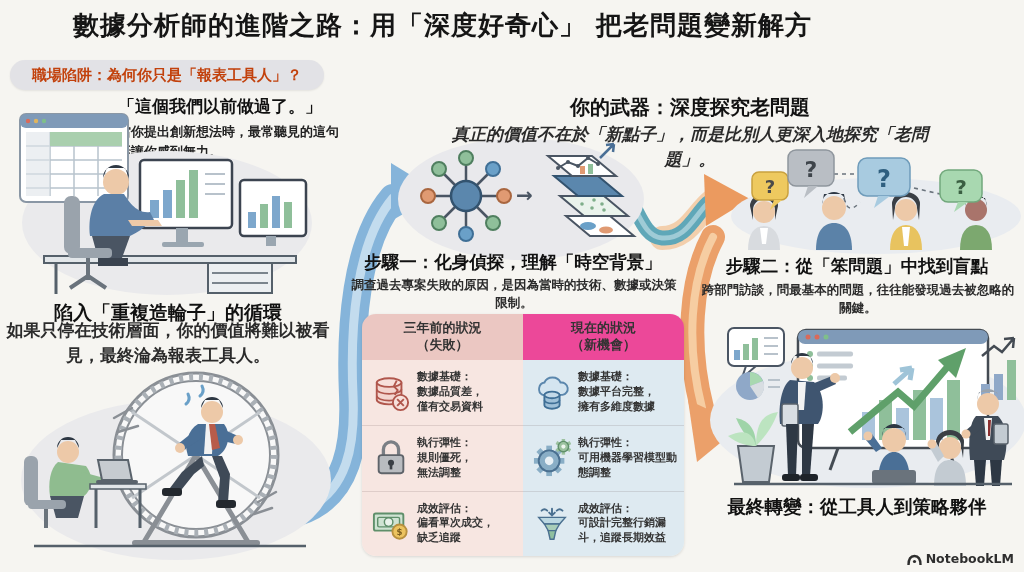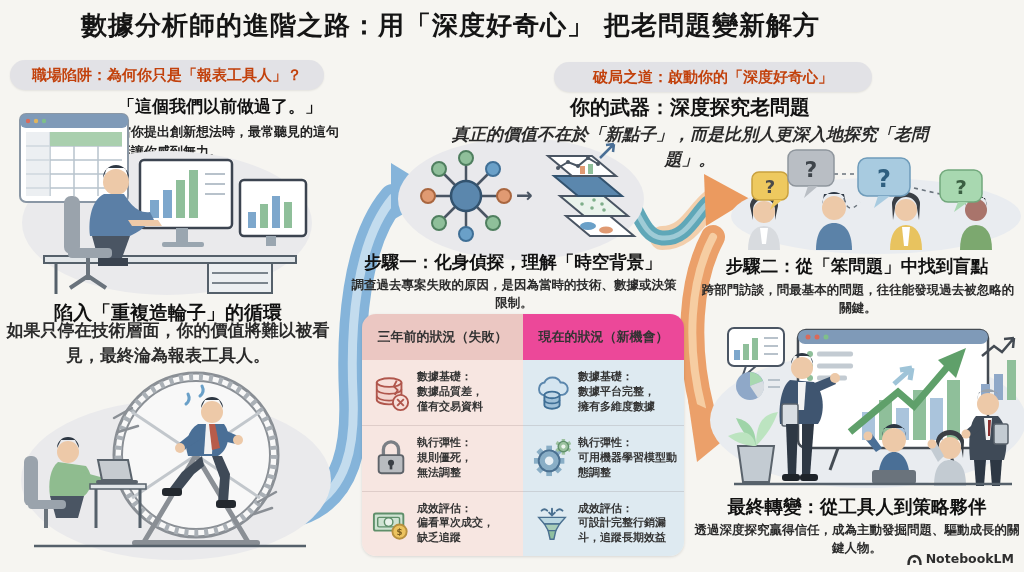--- a/index.html
+++ b/index.html
@@ -6,21 +6,21 @@
   .canvas{
     position:relative;width:1024px;height:572px;overflow:hidden;
     background:#f6f5f1;
     font-family:"DejaVu Sans","Liberation Sans",sans-serif;
     color:#1c1c1c;
   }
   .abs{position:absolute;}
   .layer-arrows{position:absolute;inset:0;z-index:1;pointer-events:none;}
   .z2{z-index:2;}
   .title{
-    top:8px;left:8px;width:885px;text-align:center;
+    top:8px;left:0;width:885px;text-align:center;
     font-size:26px;font-weight:bold;color:#151515;letter-spacing:1px;
   }
   .pill{
     height:30px;border-radius:16px;background:#e2e2e6;
     display:flex;align-items:center;justify-content:center;
     font-size:15px;font-weight:bold;color:#c2410c;
     box-shadow:0 1px 2px rgba(0,0,0,0.08);
   }
   .quote{font-size:17px;font-weight:bold;color:#111;}
   .quote-sub{font-size:13px;font-weight:600;line-height:1.5;color:#222;margin-top:4px;}
@@ -28,21 +28,21 @@
   .sec-desc{font-weight:600;text-align:center;color:#2b2b2b;line-height:1.45;}
   .blob{border-radius:50%;background:#e9e9ec;}
   
   .cmp-table{
     left:362px;top:314px;width:322px;height:242px;
     border-radius:14px;overflow:hidden;display:grid;
     grid-template-columns:1fr 1fr;grid-template-rows:46px 1fr 1fr 1fr;
     box-shadow:0 1px 3px rgba(0,0,0,0.12);
   }
   .cmp-head{
-    display:flex;flex-direction:row;align-items:center;justify-content:center;
+    display:flex;flex-direction:column;align-items:center;justify-content:center;
     font-size:13px;font-weight:bold;color:#333;line-height:1.3;
   }
   .cmp-head.past{background:#ebc7c2;}
   .cmp-head.now{background:#ec4899;}
   .cmp-cell{
     display:flex;align-items:center;gap:7px;padding:5px 7px 5px 10px;
     font-size:11px;font-weight:600;color:#353535;line-height:1.35;
   }
   .cmp-cell.past{background:#f7e6e1;}
   .cmp-cell.now{background:#deeaf1;}
@@ -376,21 +376,20 @@
         </g>
         <polygon points="6,13 34,13 28,20 12,20" fill="#bcd8e2" stroke="#4a7090" stroke-width="1.5"></polygon>
         <polygon points="12,20 28,20 24,27 16,27" fill="#a8cdb8" stroke="#4a7090" stroke-width="1.5"></polygon>
         <polygon points="16,27 24,27 22,36 18,36" fill="#8fbf9f" stroke="#4a7090" stroke-width="1.5"></polygon>
       </svg>
       <span class="txt">成效評估：
 可設計完整行銷漏斗，追蹤長期效益</span>
     </div>
   </div>
 
-  <div class="abs pill z2" style="left:554px;top:62px;width:318px;">破局之道：啟動你的「深度好奇心」</div>
 
   <div class="abs sec-title z2" style="left:460px;top:94px;width:460px;font-size:20px;">你的武器：深度探究老問題</div>
   <div class="abs sec-desc z2" style="left:450px;top:122px;width:480px;font-size:17px;font-style:italic;">真正的價值不在於「新點子」，而是比別人更深入地探究「老問題」。</div>
 
   <svg class="abs z2" style="left:726px;top:146px;" width="296" height="108" viewBox="0 0 296 108">
     <ellipse cx="150" cy="70" rx="145" ry="38" fill="#e9ecf0"></ellipse>
 
     <g stroke="#6a737c" stroke-width="1.6" stroke-dasharray="4 4" fill="none">
       <path d="M 108 28 L 132 28"></path>
       <path d="M 118 52 Q 122 70 134 56"></path>
@@ -552,21 +551,20 @@
       <path d="M 280 100 L 266 112 L 272 118 L 284 108 Z" fill="#3f4a57"></path>
       <circle cx="268" cy="114" r="4.5" fill="#edc9a8"></circle>
       <rect x="296" y="104" width="14" height="20" rx="2" fill="#c3cbd2" stroke="#5a636c" stroke-width="1.5"></rect>
       <path d="M 276 140 L 288 140 L 286 166 L 278 166 Z" fill="#2e3844"></path>
       <path d="M 292 140 L 304 140 L 302 166 L 294 166 Z" fill="#2e3844"></path>
     </g>
     <line x1="36" y1="164" x2="314" y2="164" stroke="#55606a" stroke-width="2.5"></line>
   </svg>
 
   <div class="abs sec-title z2" style="left:690px;top:494px;width:334px;font-size:18.5px;">最終轉變：從工具人到策略夥伴</div>
-  <div class="abs sec-desc z2" style="left:694px;top:521px;width:326px;font-size:12.5px;">透過深度探究贏得信任，成為主動發掘問題、驅動成長的關鍵人物。</div>
 
   <div class="abs watermark z2">
     <svg width="15" height="12" viewBox="0 0 15 12">
       <path d="M 1.5 11 Q 1.5 2 7.5 2 Q 13.5 2 13.5 11" fill="none" stroke="#2e2e2e" stroke-width="2.4"></path>
       <circle cx="7.5" cy="7.5" r="1.6" fill="#2e2e2e"></circle>
     </svg>
     <span>NotebookLM</span>
   </div>
 
 </div>

